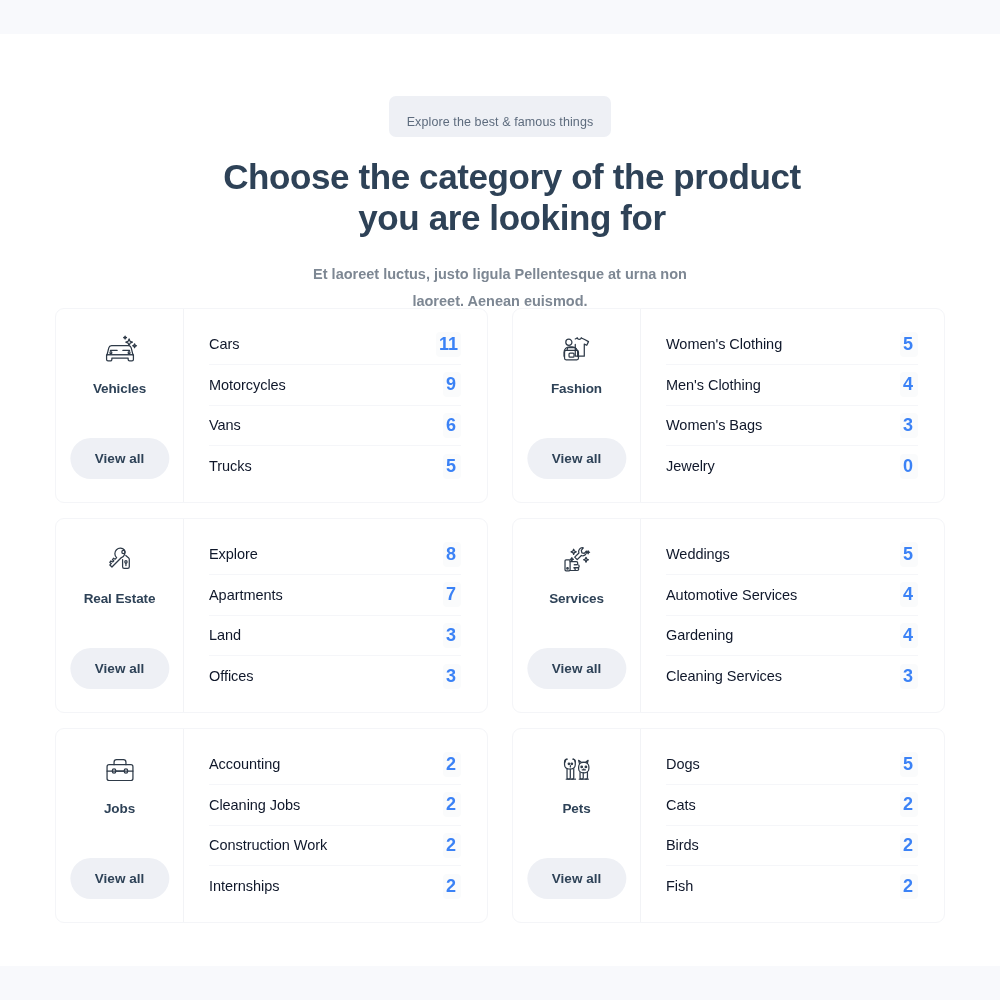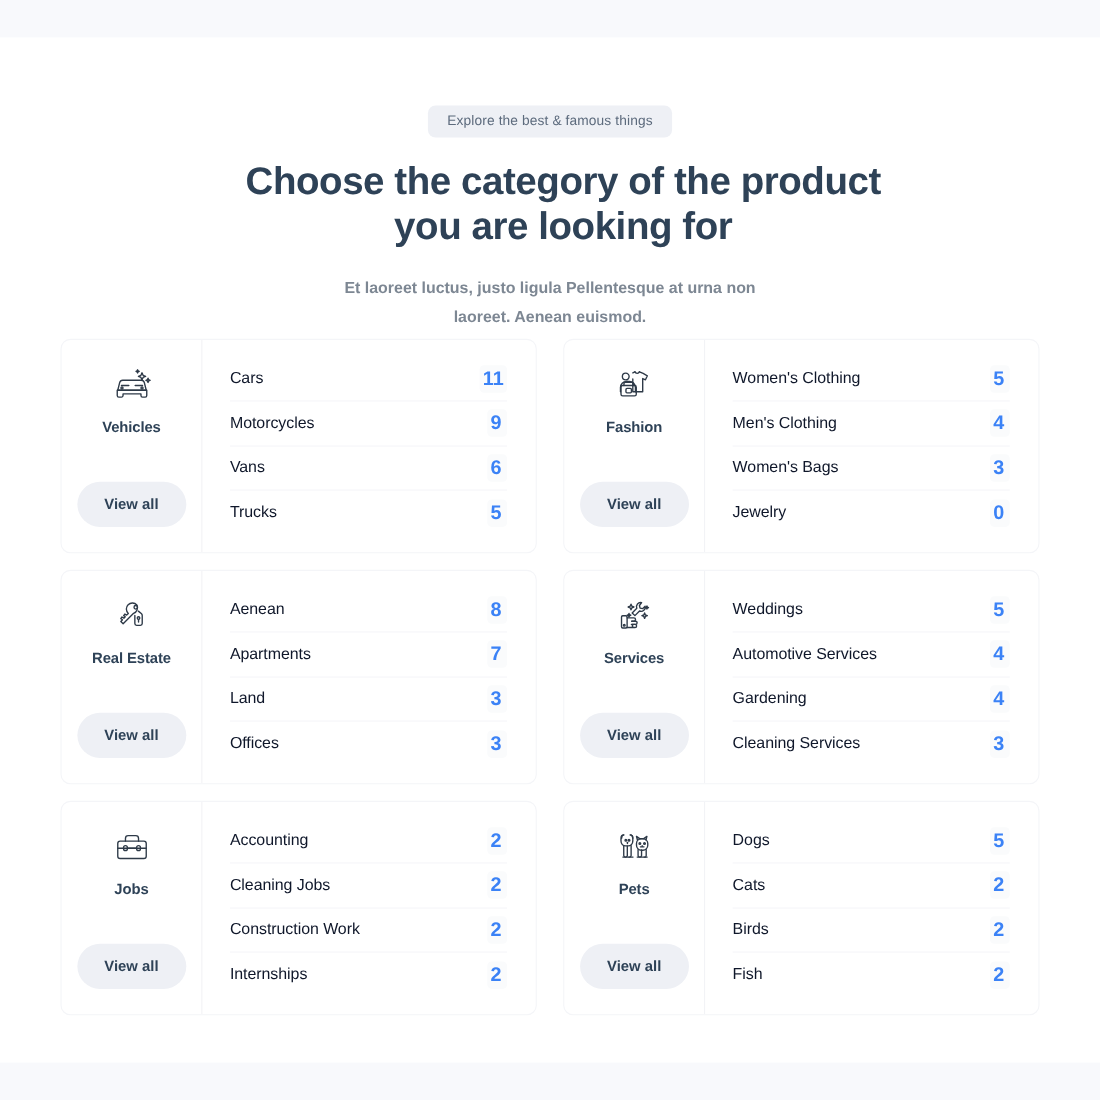--- a/index.html
+++ b/index.html
@@ -22,21 +22,21 @@
   }
 
   
   .header { position:absolute; top:96px; left:0; width:1000px; text-align:center; }
   .badge {
     display:inline-block;
     background:#eef0f5;
     color:#5d6b7d;
     font-size:12.5px;
     letter-spacing:.1px;
-    padding:7px 18px 8px;
+    padding:19px 18px 8px;
     border-radius:7px;
   }
   .title {
     margin-top:19px;
     font-size:35px;
     line-height:1.18;
     font-weight:bold;
     color:#2e4257;
     letter-spacing:-.4px;
     margin-left:24px;
@@ -252,21 +252,21 @@
        <circle cx="30.2" cy="27" r="1.2"></circle>
        <path d="M30.2 28.4v2.4"></path>
      </g>
             </svg>
           </span>
       <div class="cat-name">Real Estate</div>
       <button class="view-all">View all</button>
     </div>
     <div class="card-right">
     <div class="row">
-      <span class="row-label">Aenean</span>
+      <span class="row-label">Explore</span>
       <span class="row-count">8</span>
     </div>
     <div class="row">
       <span class="row-label">Apartments</span>
       <span class="row-count">7</span>
     </div>
     <div class="row">
       <span class="row-label">Land</span>
       <span class="row-count">3</span>
     </div>

